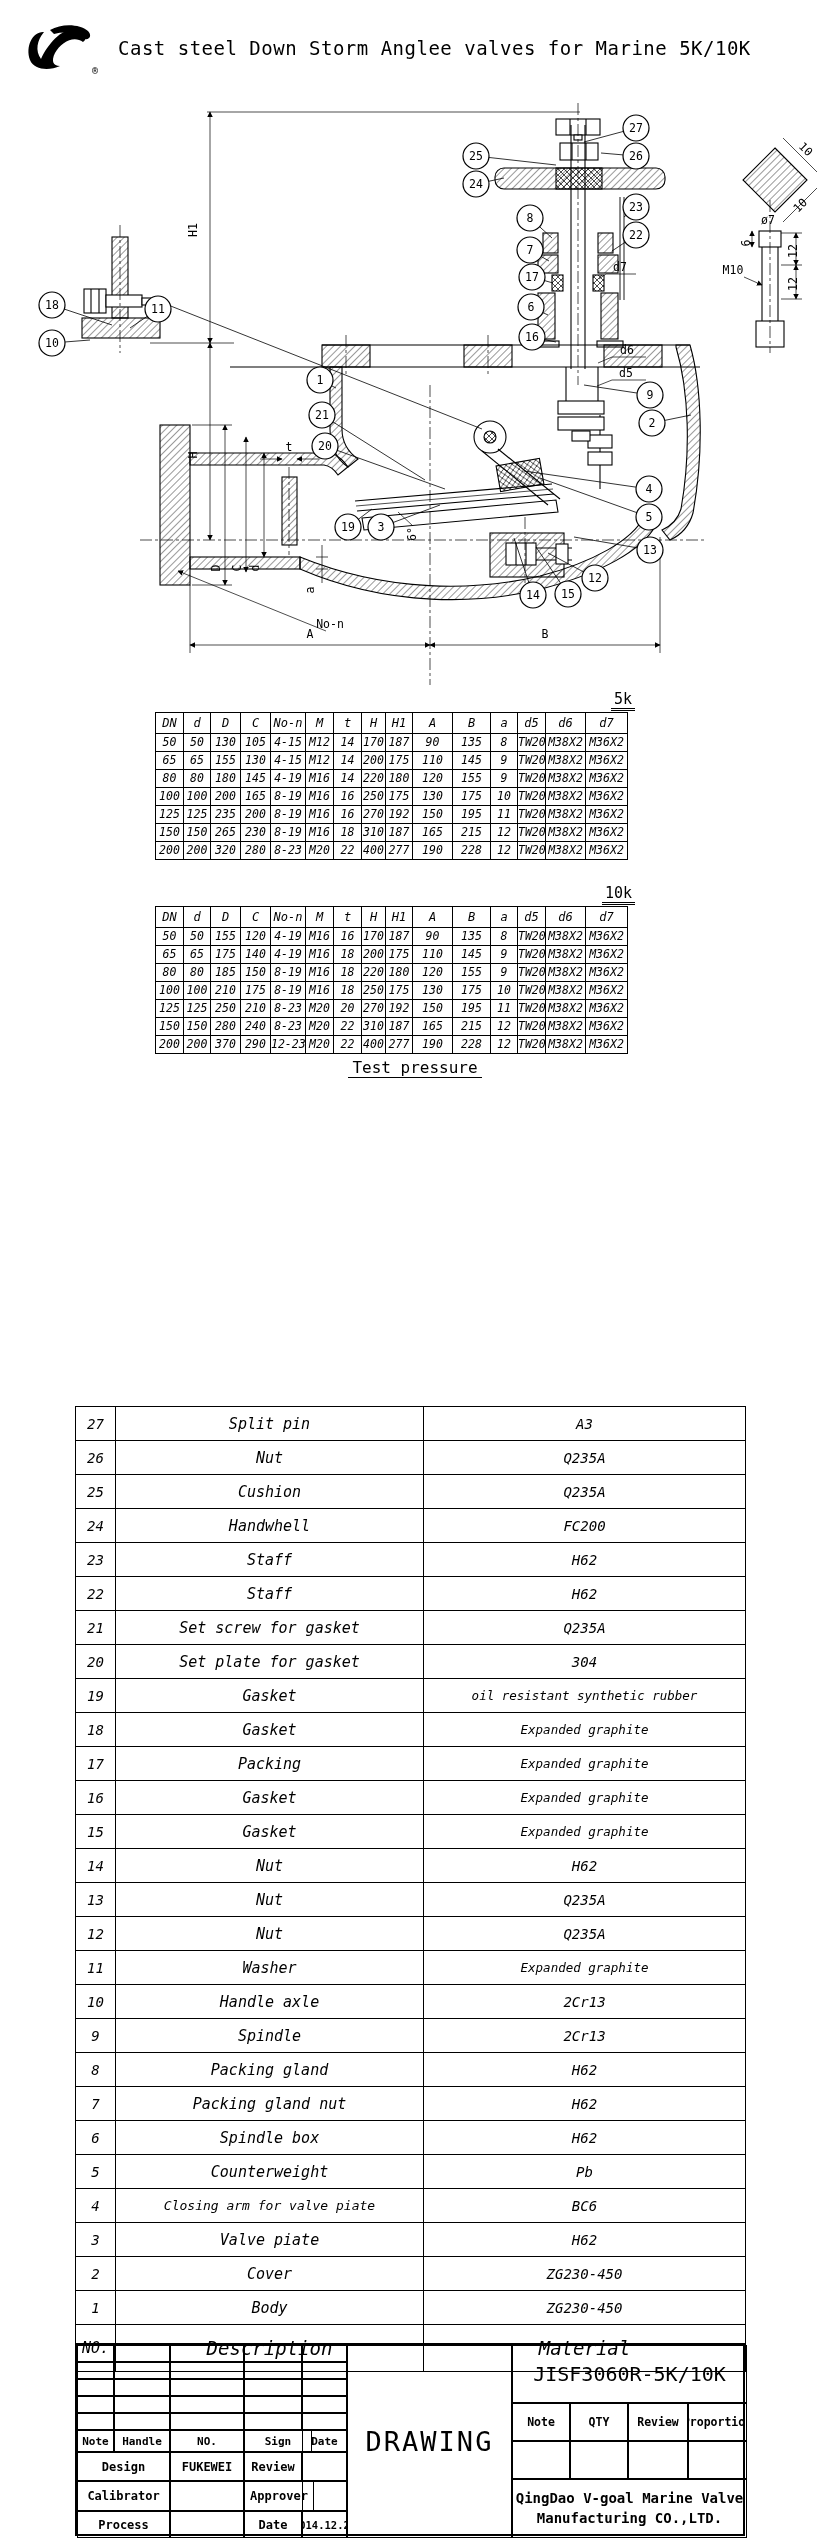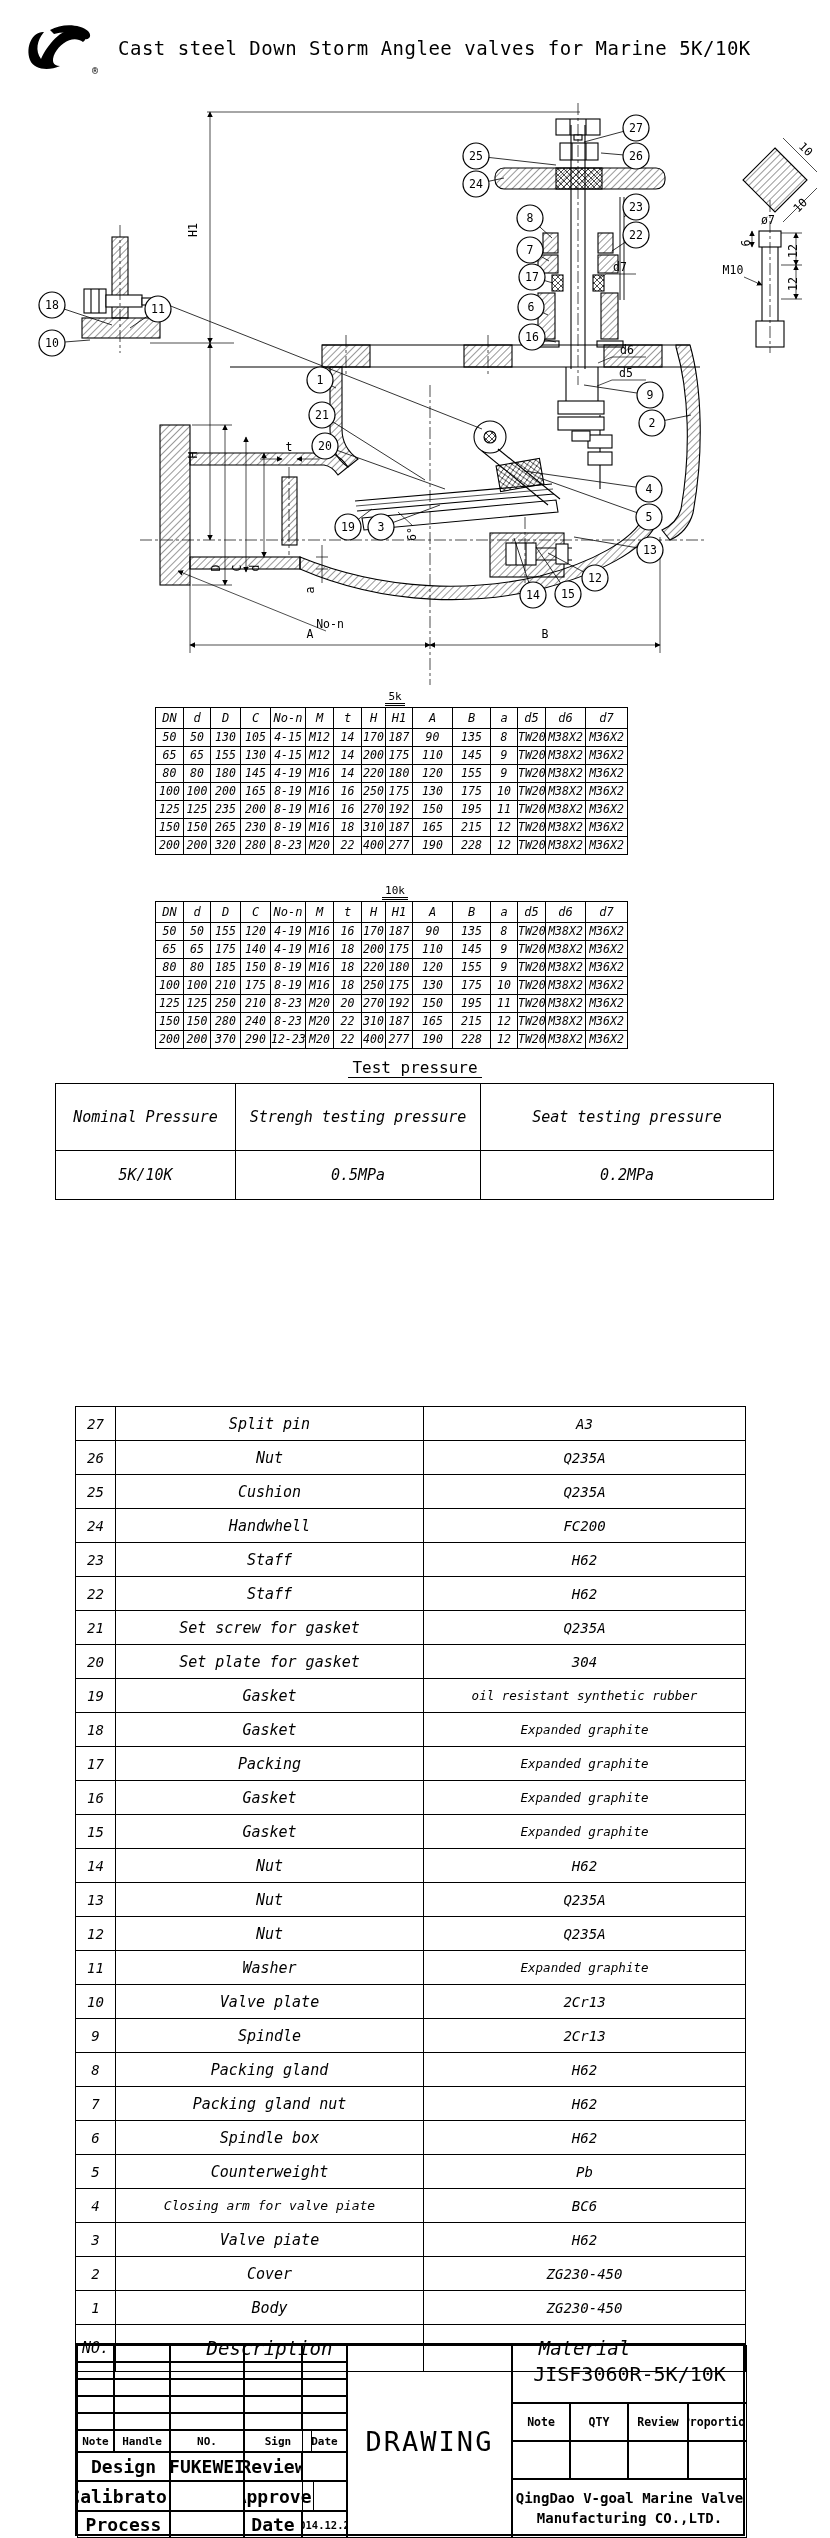--- a/index.html
+++ b/index.html
@@ -9,42 +9,42 @@
   .hdr{position:absolute;left:24px;top:22px;display:flex;align-items:center;gap:22px;}
   .logo{position:relative;width:72px;height:52px;}
   .logo .reg{position:absolute;right:-2px;bottom:-2px;font-size:10px;}
   .title{font-size:19px;letter-spacing:0.5px;white-space:nowrap;}
   
   .draw{position:absolute;left:0;top:85px;}
   
   table{border-collapse:collapse;table-layout:fixed;font-style:italic;}
   td{border:1.6px solid #000;text-align:center;vertical-align:middle;padding:0;overflow:hidden;white-space:nowrap;}
   .sizewrap{position:absolute;left:155px;width:480px;}
-  .sizewrap .lbl{text-align:center;font-size:11px;margin-bottom:4px;}
+  .sizewrap .lbl{text-align:right;font-size:15px;margin-bottom:4px;}
   .sizewrap .lbl span{border-bottom:3px double #000;padding:0 3px;}
   .sizewrap table{width:472px;}
   .sizewrap td{font-size:11.5px;height:17px;line-height:1;}
   .sizewrap tr.h td{height:20px;font-size:12px;}
   .tpwrap{position:absolute;left:55px;top:1058px;width:720px;}
   .tpwrap .lbl{text-align:center;font-size:16px;margin-bottom:6px;}
   .tpwrap .lbl span{border-bottom:1.5px solid #000;padding:0 4px;}
   .tpwrap table{width:718px;}
   .tpwrap td{font-size:15px;white-space:normal;}
   .tpwrap tr.h td{height:66px;}
   .tpwrap tr.v td{height:48px;}
   .partswrap{position:absolute;left:75px;top:1406px;}
   .partswrap table{width:670px;}
   .partswrap td{height:33px;font-size:15px;}
   .partswrap td.no{font-size:14px;}
   .partswrap tr.foot td{height:46px;font-size:19px;}
   .partswrap tr.foot td.no{font-size:15px;}
   
   .tb{position:absolute;left:75px;top:2343px;width:670px;height:193px;border:2px solid #000;box-sizing:border-box;}
   .tb .c{position:absolute;border:1.4px solid #000;box-sizing:border-box;display:flex;align-items:center;justify-content:center;
-         font-size:18px;font-weight:bold;text-align:center;overflow:hidden;}
+         font-size:12px;font-weight:bold;text-align:center;overflow:hidden;}
   .tb .big{font-weight:normal;}
 </style>
 </head>
 <body>
 <div class="page">
 
   <div class="hdr">
     <div class="logo">
       <svg width="72" height="52" viewBox="0 0 72 52">
         <path d="M6,38 C1,24 9,9 20,10 c-7,8 -9,19 -3,27 C24,22 38,5 54,7 c9,1 11,9 5,13 C50,13 37,20 31,31 c-4,8 -2,13 5,13 C25,49 10,48 6,38 Z" fill="#000"></path>
@@ -646,39 +646,20 @@
             <td>TW20</td>
             <td>M38X2</td>
             <td>M36X2</td>
           </tr>
         </tbody>
       </table>
     </div>
 
   <div class="tpwrap">
     <div class="lbl"><span>Test pressure</span></div>
-    <table>
-      <colgroup>
-          <col style="width:180px">
-          <col style="width:245px">
-          <col style="width:293px">
-        </colgroup>
-      <tbody id="tp-body">
-          <tr class="h">
-            <td>Nominal Pressure</td>
-            <td>Strengh testing pressure</td>
-            <td>Seat testing pressure</td>
-          </tr>
-          <tr class="v">
-            <td>5K/10K</td>
-            <td>0.5MPa</td>
-            <td>0.2MPa</td>
-          </tr>
-        </tbody>
-    </table>
   </div>
 
   <div class="partswrap">
     <table>
       <colgroup>
           <col style="width:40px">
           <col style="width:308px">
           <col style="width:322px">
         </colgroup>
       <tbody id="parts-body">
@@ -762,21 +743,21 @@
             <td>Nut</td>
             <td style="font-size: 14px;">Q235A</td>
           </tr>
           <tr>
             <td class="no">11</td>
             <td>Washer</td>
             <td style="font-size: 12.5px;">Expanded graphite</td>
           </tr>
           <tr>
             <td class="no">10</td>
-            <td>Valve plate</td>
+            <td>Handle axle</td>
             <td style="font-size: 14px;">2Cr13</td>
           </tr>
           <tr>
             <td class="no">9</td>
             <td>Spindle</td>
             <td style="font-size: 14px;">2Cr13</td>
           </tr>
           <tr>
             <td class="no">8</td>
             <td>Packing gland</td>

